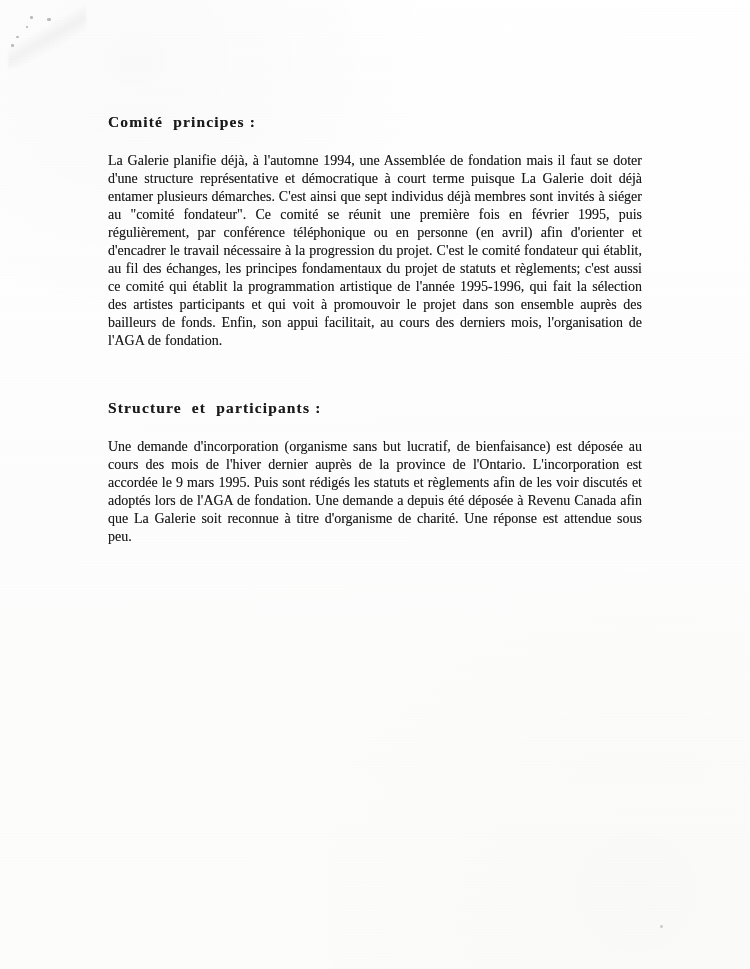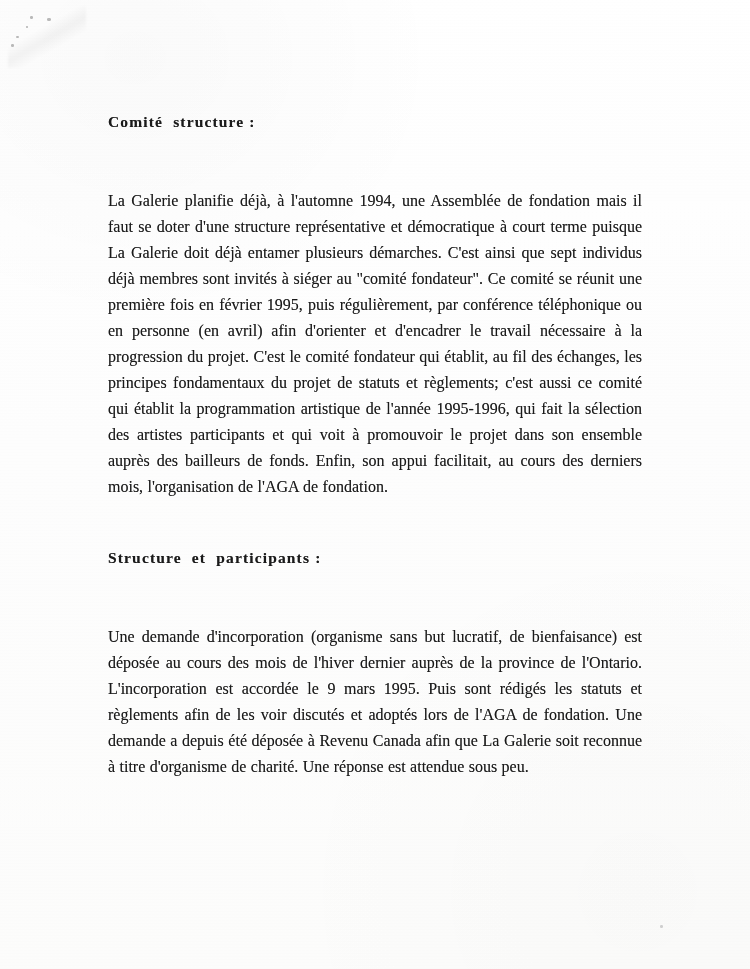--- a/index.html
+++ b/index.html
@@ -65,26 +65,25 @@
 
   .heading {
     font-weight: bold;
     font-size: 15.5px;
     letter-spacing: 1.15px;
     line-height: 20px;
     white-space: pre;
   }
 
   .para {
-    font-size: 16px;
-    line-height: 26px;
+    font-size: 14px;
+    line-height: 18px;
     text-align: justify;
     white-space: pre-line;
     word-spacing: 0.4px;
-    margin-top: 36px;
   }
 
   .gap-after-heading { height: 20px; }
   .gap-between-sections { height: 48px; }
 
   
   .ink { text-shadow: 0 0 0.35px rgba(0,0,0,0.42); }
 </style>
 </head>
 <body>
@@ -95,21 +94,21 @@
   <div class="smudge" id="corner-smudge"></div>
   <div class="speck" style="left:30px;  top:16px; width:3px; height:3px;"></div>
   <div class="speck" style="left:47px;  top:18px; width:4px; height:3px;"></div>
   <div class="speck" style="left:26px;  top:26px; width:2px; height:2px;"></div>
   <div class="speck" style="left:16px;  top:36px; width:3px; height:2px;"></div>
   <div class="speck" style="left:11px;  top:44px; width:3px; height:3px;"></div>
   <div class="speck" style="left:660px; top:925px; width:3px; height:3px; background:#cfcfcf;"></div>
 
   <div id="content">
 
-    <div class="heading ink">Comité  structure :</div>
+    <div class="heading ink">Comité  principes :</div>
 
     <div class="gap-after-heading"></div>
 
     <div class="para ink">La Galerie planifie déjà, à l'automne 1994, une Assemblée de fondation mais il faut se doter d'une structure représentative et démocratique à court terme puisque La Galerie doit déjà entamer plusieurs démarches.  C'est ainsi que sept individus déjà membres sont invités à siéger au "comité fondateur".  Ce comité se réunit une première fois en février 1995, puis régulièrement, par conférence téléphonique ou en personne (en avril) afin d'orienter et d'encadrer le travail nécessaire à la progression du projet.  C'est le comité fondateur qui établit, au fil des échanges, les principes fondamentaux du projet de statuts et règlements;  c'est aussi ce comité qui établit la programmation artistique de l'année 1995-1996, qui fait la sélection des artistes participants et qui voit à promouvoir le projet dans son ensemble auprès des bailleurs de fonds.  Enfin, son appui facilitait, au cours des derniers mois, l'organisation de l'AGA de fondation.</div>
 
     <div class="gap-between-sections"></div>
 
     <div class="heading ink">Structure  et  participants :</div>
 
     <div class="gap-after-heading"></div>

